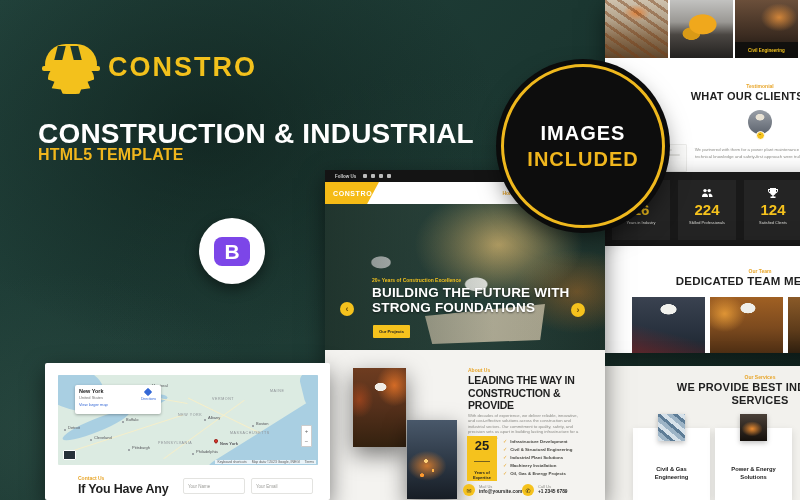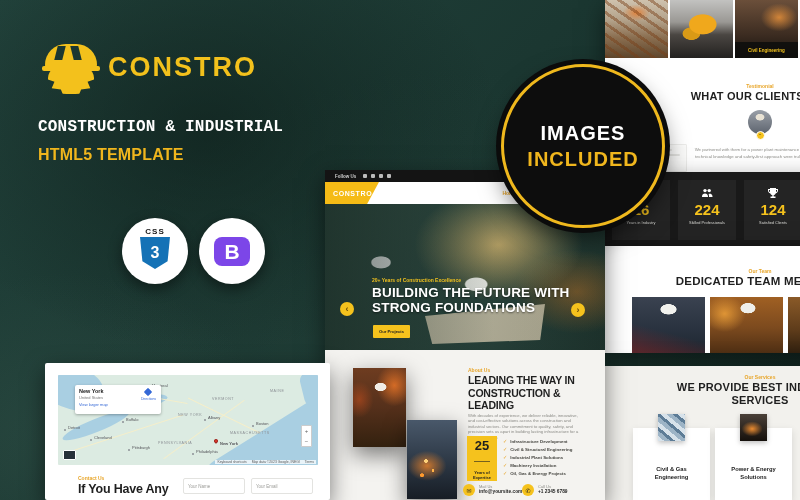--- a/index.html
+++ b/index.html
@@ -9,21 +9,21 @@
       radial-gradient(420px 320px at 26% 26%, rgba(10,24,20,.55), transparent 70%),
       radial-gradient(300px 240px at 8% 88%, rgba(90,130,115,.18), transparent 70%),
       radial-gradient(500px 400px at 55% 70%, rgba(46,80,70,.35), transparent 70%),
       linear-gradient(135deg,#22433c 0%,#1b3731 45%,#142a25 100%);}
   .abs{position:absolute;}
   .shot{box-shadow:0 8px 22px rgba(0,0,0,.5);}
   .kick{color:#E8A62B;font-weight:700;}
   .hd{color:#1f1f1f;font-weight:800;letter-spacing:-.2px;}
   
   .brand-txt{color:#F3C11C;font-size:27px;font-weight:800;letter-spacing:2px;}
-  .t1{color:#fff;font-size:16px;font-weight:800;letter-spacing:.2px;font-family:Liberation Mono, monospace;}
+  .t1{color:#fff;font-size:28px;font-weight:800;letter-spacing:.2px;}
   .t2{color:#F0B61D;font-size:16px;font-weight:800;letter-spacing:.2px;}
   .circ{width:66px;height:66px;border-radius:50%;background:#fff;box-shadow:0 5px 14px rgba(0,0,0,.45);
         display:flex;flex-direction:column;align-items:center;justify-content:flex-start;padding-top:9px;}
   .shield{width:30px;height:32px;margin-top:1px;display:flex;align-items:center;justify-content:center;
         clip-path:polygon(0 0,100% 0,92% 76%,50% 100%,8% 76%);color:#fff;font-size:16px;font-weight:800;}
   .toplab{font-size:8px;font-weight:800;color:#161616;letter-spacing:1px;}
   .bsq{width:36px;height:29px;margin-top:10px;border-radius:8px;background:#7C46E8;color:#fff;
         display:flex;align-items:center;justify-content:center;font-size:21px;font-weight:800;}
   
   #imgbadge{left:501px;top:64px;width:164px;height:164px;border-radius:50%;background:#0d0d0d;
@@ -175,24 +175,20 @@
     <div class="abs" style="left:3px;top:4px;width:52px;height:24px;background:#F3C11C;border-radius:26px 26px 4px 4px;"></div>
     <div class="abs" style="left:14px;top:6px;width:8px;height:14px;background:#1b3731;transform:skewX(-14deg);"></div>
     <div class="abs" style="left:30px;top:6px;width:8px;height:14px;background:#1b3731;transform:skewX(14deg);"></div>
     <div class="abs" style="left:0px;top:26px;width:58px;height:5px;background:#F3C11C;border-radius:2px;"></div>
   </div>
   <div class="abs brand-txt" style="left:108px;top:52px;">CONSTRO</div>
 
   <div class="abs t1" style="left:38px;top:118px;">CONSTRUCTION &amp; INDUSTRIAL</div>
   <div class="abs t2" style="left:38px;top:146px;">HTML5 TEMPLATE</div>
 
-  <div class="abs circ" style="left:122px;top:218px;">
-    <span class="toplab">CSS</span>
-    <span class="shield" style="background:#1572B6;">3</span>
-  </div>
   <div class="abs circ" style="left:199px;top:218px;">
     <span class="bsq">B</span>
   </div>
 
   <div class="abs" id="imgbadge">
     <span class="l1">IMAGES</span>
     <span class="l2">INCLUDED</span>
   </div>
 
   <div class="abs shot" id="home">
@@ -224,21 +220,21 @@
       <div class="abs harr" style="left:15px;top:98px;">‹</div>
       <div class="abs harr" style="left:246px;top:99px;">›</div>
     </div>
     <div class="abs about">
       <div class="abs shot ph-about1" style="left:28px;top:18px;width:53px;height:79px;"></div>
       <div class="abs shot ph-about2" style="left:82px;top:70px;width:50px;height:79px;"></div>
       <div class="abs kick ak">About Us</div>
       <div class="abs hd ah">
         <div>LEADING THE WAY IN</div>
         <div>CONSTRUCTION &amp;</div>
-        <div>LEADING</div>
+        <div>PROVIDE</div>
       </div>
       <div class="abs abody">With decades of experience, we deliver reliable, innovative, and cost-effective solutions across the construction and industrial sectors. Our commitment to quality, safety, and precision sets us apart in building lasting infrastructure for a better tomorrow.</div>
       <div class="abs ybox">
         <span class="n">25</span>
         <span class="d"></span>
         <span class="yl">Years of Expertise</span>
       </div>
       <div class="abs" style="left:178px;top:87px;">
         <div class="chk">
             <span class="cg">✓</span>

